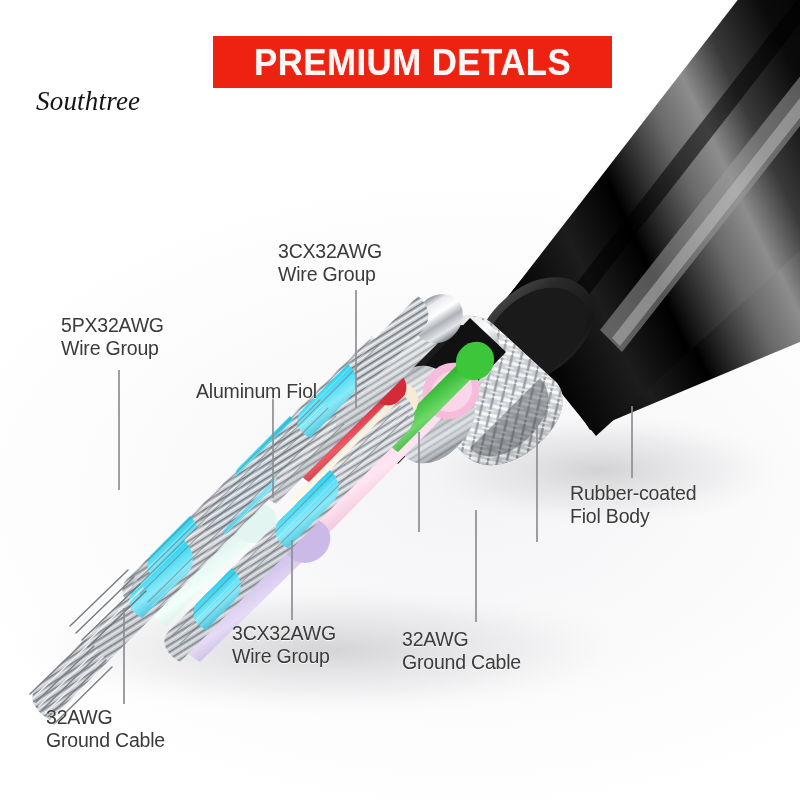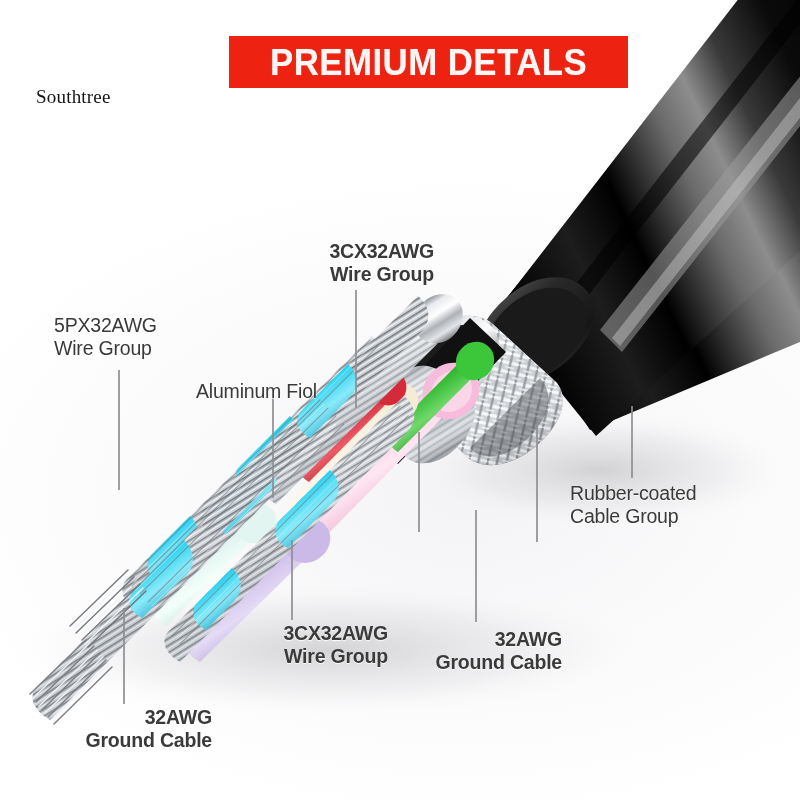--- a/index.html
+++ b/index.html
@@ -18,54 +18,54 @@
       #fefdfd;
     overflow:hidden;
   }
 
   
   .banner{
     position:absolute;left:213px;top:36px;width:399px;height:52px;
     background:#ee2211;
     display:flex;align-items:center;justify-content:center;
     box-shadow:0 0 0 3px rgba(255,255,255,.55);
-    margin-left:16px;
   }
   .banner-text{
     color:#fdf6f4;
     font-family:"Liberation Sans", sans-serif;
     font-weight:bold;
     font-size:37px;
     letter-spacing:.5px;
     line-height:1;
     transform:scaleX(.94);
     white-space:nowrap;
     text-shadow:0 0 1px rgba(255,255,255,.45);
   }
   .brand{
     position:absolute;left:36px;top:86px;
     font-family:"Liberation Serif", serif;
-    font-size:19px;
+    font-style:italic;
+    font-size:27px;
     color:#141414;
     letter-spacing:.2px;
     white-space:nowrap;
   }
 
   
   .label{
     position:absolute;
     font-family:"Liberation Sans", sans-serif;
     font-size:19.5px;
     line-height:1.16;
     color:#3a3a3a;
     white-space:pre-line;
     letter-spacing:-.2px;
     text-shadow:0 1px 1px rgba(255,255,255,.9);
   }
-  .label.ctr{text-align:right;font-weight:bold;}
+  .label.ctr{text-align:left;}
   .label.lft{text-align:left;}
 
   
   .leader{
     position:absolute;
     background:#8e8e93;
     transform-origin:0 0;
     opacity:.85;
   }
 
@@ -407,32 +407,32 @@
   <div class="leader" style="left:536px;top:424px;width:1.6px;height:118px;"></div>
 
   <div class="leader" style="left:631px;top:406px;width:1.6px;height:72px;"></div>
 
   <div class="leader" style="left:291px;top:540px;width:1.6px;height:80px;"></div>
 
   <div class="leader" style="left:475px;top:510px;width:1.6px;height:112px;"></div>
 
   <div class="leader" style="left:123px;top:608px;width:1.6px;height:96px;"></div>
 
-  <div class="label lft" style="left:54px;top:314px;width:160px;">5PX32AWG
+  <div class="label lft" style="left:61px;top:314px;width:160px;">5PX32AWG
 Wire Group</div>
 
   <div class="label ctr" style="left:278px;top:240px;width:156px;">3CX32AWG
 Wire Group</div>
 
   <div class="label lft" style="left:196px;top:380px;width:180px;">Aluminum Fiol</div>
 
 
 
   <div class="label lft" style="left:570px;top:482px;width:190px;">Rubber-coated
-Cable Group</div>
+Fiol Body</div>
 
   <div class="label ctr" style="left:232px;top:622px;width:156px;">3CX32AWG
 Wire Group</div>
 
   <div class="label ctr" style="left:402px;top:628px;width:160px;">32AWG
 Ground Cable</div>
 
   <div class="label ctr" style="left:46px;top:706px;width:166px;">32AWG
 Ground Cable</div>
 

